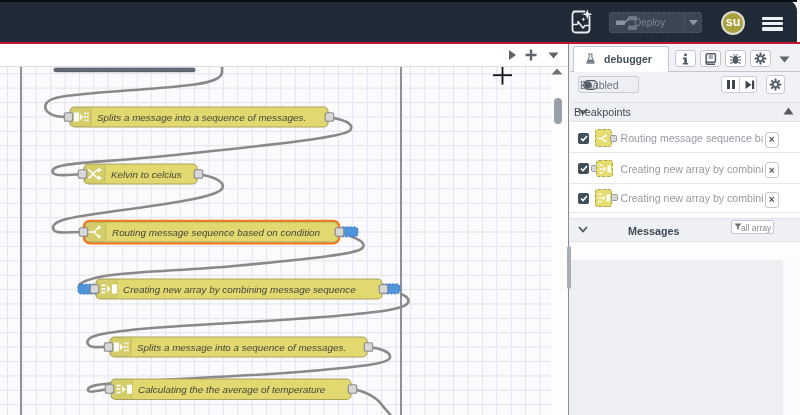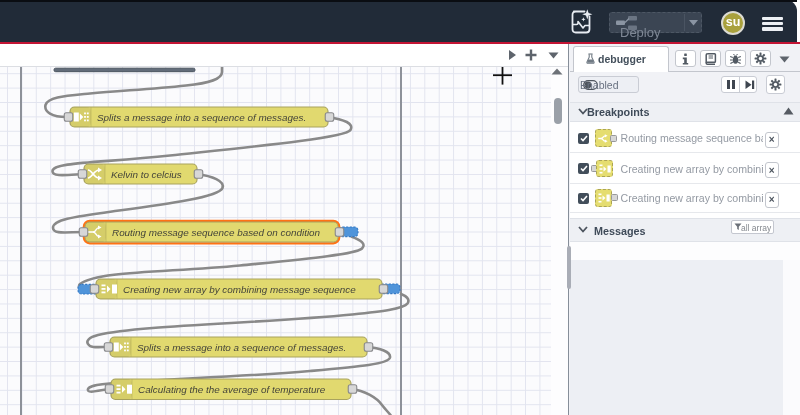--- a/index.html
+++ b/index.html
@@ -23,21 +23,21 @@
     <path d="M 13.4 8.2 L 14 9.7 L 15.5 10.3 L 14 10.9 L 13.4 12.4 L 12.8 10.9 L 11.3 10.3 L 12.8 9.7 Z" fill="#e8ecf2"></path>
   </svg>
 
   <div class="abs" style="left:609px;top:12px;width:93px;height:21px;background:#3b4553;border:1px dashed #4d5764;border-radius:3px;box-sizing:border-box;"></div>
   <svg class="abs" style="left:615px;top:15px;" width="24" height="16" viewBox="0 0 24 16">
     <rect x="1" y="5.5" width="9" height="4.5" rx="1" fill="#8b95a3"></rect>
     <rect x="13" y="1" width="9" height="4.5" rx="1" fill="#6b7583"></rect>
     <rect x="13" y="10.5" width="9" height="4.5" rx="1" fill="#6b7583"></rect>
     <path d="M 10 7.5 L 14 3.5" stroke="#8b95a3" stroke-width="1.3" fill="none"></path>
   </svg>
-  <div class="abs" style="left:620px;top:16px;width:46px;height:14px;color:#7e8795;font-size:13px;line-height:14px;margin-top:10px;">Deploy</div>
+  <div class="abs" style="left:634px;top:16px;width:46px;height:14px;color:#7e8795;font-size:10px;line-height:14px;">Deploy</div>
   <div class="abs" style="left:684px;top:14px;width:1px;height:17px;background:#4a5462;"></div>
   <svg class="abs" style="left:688px;top:19px;" width="11" height="8" viewBox="0 0 11 8">
       <path d="M 1 1 L 5.5 6.5 L 10 1 Z" fill="#8b95a3"></path>
     </svg>
 
   <div class="abs" style="left:721px;top:10.5px;width:24px;height:24px;border-radius:50%;background:#a9a13d;border:2px solid #dcdbd2;box-sizing:border-box;"></div>
   <div class="abs" style="left:721px;top:15px;width:24px;height:15px;text-align:center;color:#ffffff;font-size:12.5px;font-weight:bold;line-height:15px;">su</div>
 
   <div class="abs" style="left:762px;top:16.5px;width:21px;height:3.5px;background:#edf0f4;border-radius:1px;"></div>
   <div class="abs" style="left:762px;top:21.8px;width:21px;height:3.5px;background:#edf0f4;border-radius:1px;"></div>
@@ -203,21 +203,21 @@
 
   <div class="abs" id="sidebar" style="left:568px;top:44px;width:232px;height:371px;background:#f1f2f6;border-left:1.5px solid #868e99;box-sizing:border-box;"></div>
 
   <div class="abs" style="left:569.5px;top:44px;width:230.5px;height:27.5px;background:#f1f2f6;border-bottom:1px solid #c3c6cd;box-sizing:border-box;"></div>
   <div class="abs" style="left:573px;top:46px;width:96px;height:25.5px;background:#fff;border:1px solid #c3c6cd;border-bottom:none;border-radius:3px 3px 0 0;box-sizing:border-box;"></div>
   <svg class="abs" style="left:585.5px;top:52.5px;" width="9" height="11" viewBox="0 0 9 11">
     <path d="M 3.2 1.2 L 3.2 4.2 L 1 9 Q 0.6 10.2 1.8 10.2 L 7.2 10.2 Q 8.4 10.2 8 9 L 5.8 4.2 L 5.8 1.2" fill="none" stroke="#707a84" stroke-width="1.1"></path>
     <path d="M 2.3 6.6 L 6.7 6.6 L 7.6 8.9 Q 7.9 9.7 7 9.7 L 2 9.7 Q 1.1 9.7 1.4 8.9 Z" fill="#707a84"></path>
     <path d="M 2.4 1 L 6.6 1" stroke="#707a84" stroke-width="1.1"></path>
   </svg>
-  <div class="abs" style="left:598px;top:52px;width:60px;height:14px;color:#44505c;font-size:10.5px;font-weight:bold;line-height:14px;">debugger</div>
+  <div class="abs" style="left:598px;top:52px;width:60px;height:14px;color:#44505c;font-size:10.5px;font-weight:bold;line-height:14px;text-align:center;">debugger</div>
 
   <div class="abs" style="left:675px;top:50px;width:21px;height:17px;background:#fff;border:1px solid #c3c6cd;border-radius:3px;box-sizing:border-box;"></div>
   <div class="abs" style="left:700px;top:50px;width:21px;height:17px;background:#fff;border:1px solid #c3c6cd;border-radius:3px;box-sizing:border-box;"></div>
   <div class="abs" style="left:725px;top:50px;width:21px;height:17px;background:#fff;border:1px solid #c3c6cd;border-radius:3px;box-sizing:border-box;"></div>
   <div class="abs" style="left:750px;top:50px;width:21px;height:17px;background:#fff;border:1px solid #c3c6cd;border-radius:3px;box-sizing:border-box;"></div>
   <svg class="abs" style="left:682px;top:52.5px;" width="7" height="12" viewBox="0 0 7 12">
     <rect x="2.2" y="0.4" width="2.6" height="2.6" rx="0.5" fill="#525a63"></rect>
     <path d="M 0.8 4.6 L 4.8 4.6 L 4.8 10 L 6.2 10 L 6.2 11.6 L 0.8 11.6 L 0.8 10 L 2.2 10 L 2.2 6.2 L 0.8 6.2 Z" fill="#525a63"></path>
   </svg>
   <svg class="abs" style="left:704px;top:52.5px;" width="13" height="12" viewBox="0 0 13 12">
@@ -281,21 +281,21 @@
         <rect x="10" y="5.5" width="2.4" height="2" rx="0.5" transform="rotate(45 6.5 6.5)"></rect>
       </g>
     </g>
     <circle cx="6.5" cy="6.5" r="1.7" fill="#fff"></circle>
   </svg>
 
   <div class="abs" style="left:569.5px;top:102px;width:230.5px;height:19.5px;background:#eef0f4;border-top:1px solid #dfe2e8;border-bottom:1px solid #dfe2e8;box-sizing:border-box;"></div>
   <svg class="abs" style="left:578px;top:108px;" width="10" height="7" viewBox="0 0 10 7">
       <path d="M 1 1 L 5 5.5 L 9 1" fill="none" stroke="#4c545e" stroke-width="1.8"></path>
     </svg>
-  <div class="abs" style="left:587px;top:106px;width:120px;height:13px;color:#3f4b59;font-size:10.8px;font-weight:bold;line-height:13px;">Breakpoints</div>
+  <div class="abs" style="left:574px;top:106px;width:120px;height:13px;color:#3f4b59;font-size:10.8px;font-weight:normal;line-height:13px;">Breakpoints</div>
   <svg class="abs" style="left:783px;top:107px;" width="11" height="8" viewBox="0 0 11 8">
       <path d="M 5.5 0.5 L 10.5 7.5 L 0.5 7.5 Z" fill="#565b62"></path>
     </svg>
 
   <div class="abs" style="left:569.5px;top:121.5px;width:230.5px;height:90px;background:#fff;"></div>
   <div class="abs" style="left:569.5px;top:152.3px;width:230.5px;height:1px;background:#e6e8ec;"></div>
   <div class="abs" style="left:569.5px;top:182.7px;width:230.5px;height:1px;background:#e6e8ec;"></div>
   <div class="abs" style="left:569.5px;top:211.5px;width:230.5px;height:1px;background:#e6e8ec;"></div>
 
   <div class="abs" style="left:578px;top:132.5px;width:11px;height:11px;background:#424e5a;border-radius:2px;"></div>
@@ -354,21 +354,21 @@
   <div class="abs" style="left:610.5px;top:194px;width:7px;height:7px;background:#d7d7d7;border:1px solid #98999c;border-radius:1.5px;box-sizing:border-box;"></div>
   <div class="abs" style="left:620.5px;top:192px;width:142px;height:13px;color:#949aa3;font-size:10.6px;line-height:13px;white-space:nowrap;overflow:hidden;">Creating new array by combining</div>
   <div class="abs" style="left:765px;top:191.5px;width:13.5px;height:16px;background:#fff;border:1px solid #c3c6cd;border-radius:3px;box-sizing:border-box;"></div>
   <div class="abs" style="left:765px;top:193px;width:13.5px;height:13px;color:#4c545e;font-size:10px;font-weight:bold;text-align:center;line-height:13px;">×</div>
 
   <div class="abs" style="left:569.5px;top:212.5px;width:230.5px;height:5.5px;background:#fff;"></div>
   <div class="abs" style="left:569.5px;top:218px;width:230.5px;height:24px;background:#eef0f4;border-top:1px solid #dfe2e8;border-bottom:1px solid #dfe2e8;box-sizing:border-box;"></div>
   <svg class="abs" style="left:578px;top:226px;" width="10" height="7" viewBox="0 0 10 7">
       <path d="M 1 1 L 5 5.5 L 9 1" fill="none" stroke="#4c545e" stroke-width="1.8"></path>
     </svg>
-  <div class="abs" style="left:594px;top:223.5px;width:120px;height:14px;color:#3f4b59;font-size:10.8px;font-weight:bold;line-height:14px;">Messages</div>
+  <div class="abs" style="left:628px;top:223.5px;width:120px;height:14px;color:#3f4b59;font-size:10.8px;font-weight:bold;line-height:14px;">Messages</div>
   <div class="abs" style="left:731px;top:219.5px;width:43px;height:14.5px;background:#fff;border:1px solid #c4c7cf;border-radius:2px;box-sizing:border-box;"></div>
   <svg class="abs" style="left:734px;top:223px;" width="8" height="8" viewBox="0 0 8 8">
       <path d="M 0.5 0.5 L 7.5 0.5 L 4.8 3.8 L 4.8 7 L 3.2 6 L 3.2 3.8 Z" fill="#6b7078"></path>
     </svg>
   <div class="abs" style="left:741px;top:223px;width:33px;height:10px;color:#85898f;font-size:8.5px;line-height:10px;white-space:nowrap;">all array</div>
 
   <div class="abs" style="left:569.5px;top:242px;width:230.5px;height:18px;background:#fdfdfe;"></div>
   <div class="abs" style="left:569.5px;top:260px;width:213px;height:155px;background:#edeff4;"></div>
   <div class="abs" style="left:782.5px;top:260px;width:17.5px;height:155px;background:#fbfbfd;"></div>
 

